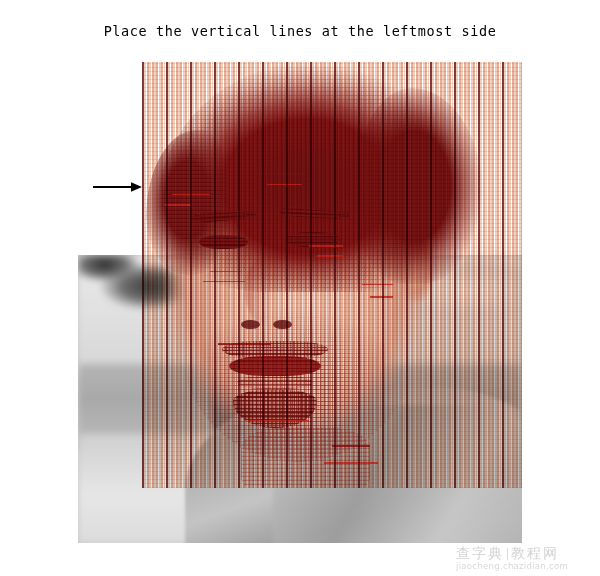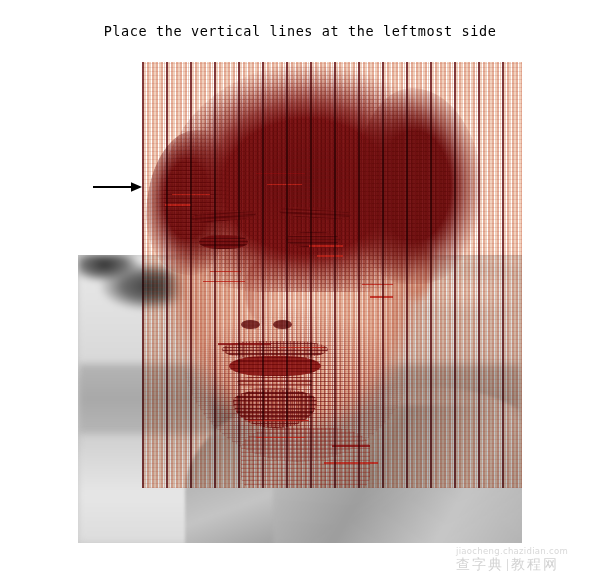--- a/index.html
+++ b/index.html
@@ -335,19 +335,19 @@
       <div class="stroke" style="left:48%;top:94%;width:14%;"></div>
 
       <div class="hatch-h"></div>
     </div>
   </div>
 
   <div id="stripes"></div>
   <div id="stripes-dark"></div>
 
   <div id="watermark">
-    <div id="wm-url">jiaocheng.chazidian.com</div>
     <div id="wm-cn">
       <span>查字典</span><span class="bar"></span><span>教程网</span>
     </div>
+    <div id="wm-url">jiaocheng.chazidian.com</div>
   </div>
 
 </div>
 
 </body></html>

